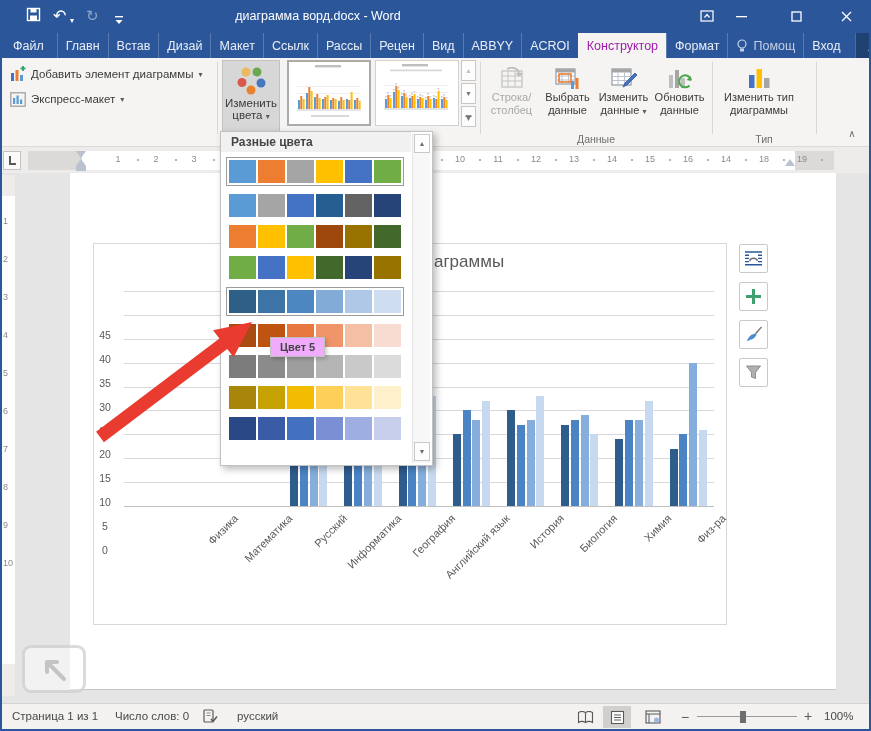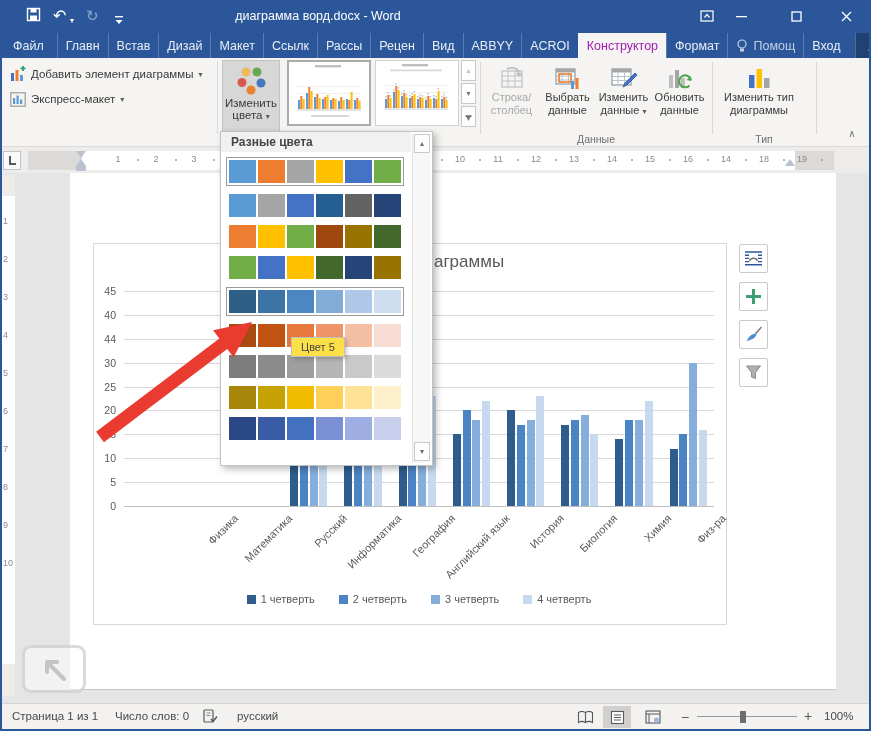--- a/index.html
+++ b/index.html
@@ -57,43 +57,43 @@
   .ind-box { position:absolute; width:10px; height:5px; background:#B9C2CE; }
   .vruler { position:absolute; left:0; top:175px; width:15px; height:521px; background:#EDECEA; }
   .vruler .white { position:absolute; left:0; top:21px; width:15px; height:468px; background:#fff; }
 
   
   .page { position:absolute; left:70px; top:173px; width:766px; height:517px; background:#fff; border-bottom:1px solid #C6C6C6; }
   .chart-frame { position:absolute; left:23px; top:70px; width:634px; height:382px; border:1px solid #D8D8D8; background:#fff; }
   .chart-title { position:absolute; left:30px; top:8px; width:590px; text-align:center; font-size:17px; color:#595959; }
   .gridline { position:absolute; height:1px; background:#D9D9D9; }
   .gridline.zero { background:#BFBFBF; }
-  .ylab { position:absolute; width:22px; text-align:right; font-size:10.5px; color:#595959; }
+  .ylab { position:absolute; width:22px; text-align:center; font-size:10.5px; color:#595959;margin-top:44px; }
   .bar { position:absolute; }
   .xlab { position:absolute; font-size:11px; color:#595959; white-space:nowrap; transform:rotate(-45deg); transform-origin:100% 0; }
   .legend { position:absolute; left:30px; top:349px; width:590px; display:flex; justify-content:center; gap:24px; }
   .legend-item { display:flex; align-items:center; gap:5px; font-size:11px; color:#595959; }
   .legend-swatch { width:9px; height:9px; }
 
   .float-btn { position:absolute; left:739px; width:29px; height:29px; background:#fff; border:1px solid #C9C9C9; border-radius:2px;
                display:flex; align-items:center; justify-content:center; }
 
   
   .panel { position:absolute; left:220px; top:131px; width:213px; height:335px; background:#fff; border:1px solid #C2C2C2;
            box-shadow:3px 3px 7px rgba(0,0,0,0.28); z-index:50; }
   .panel-inner { position:absolute; left:0; top:0; width:190px; height:333px; overflow:hidden; }
   .panel-header { height:20px; background:#F1F1F1; font-size:12px; font-weight:bold; color:#454545; padding:3px 0 0 10px; margin-bottom:5px; }
   .palette-row { width:172px; margin:0 0 8px 8px; height:23px; display:flex; gap:2px; }
   .palette-row.framed { border:1px solid #9B9B9B; padding:2px; height:29px; width:178px; margin-left:5px; background:#fff; }
   .swatch { flex:1; }
   .pscroll { position:absolute; right:2px; top:2px; width:18px; height:329px; background:#F7F7F7; border-left:1px solid #E4E4E4; }
   .pscroll .sbtn { position:absolute; left:1px; width:16px; height:19px; background:#FDFDFD; border:1px solid #C9C9C9; color:#6E6E6E;
                    font-size:7px; display:flex; align-items:center; justify-content:center; }
-  .tooltip { position:absolute; left:291px; top:337px; z-index:56; background:#fde047; border:1px solid #BFBFBF; box-shadow:2px 2px 4px rgba(0,0,0,0.2);
-             font-size:11px; color:#444; padding:3px 9px; white-space:nowrap; }
+  .tooltip { position:absolute; left:270px; top:337px; z-index:56; background:#f0abfc; border:1px solid #BFBFBF; box-shadow:2px 2px 4px rgba(0,0,0,0.2);
+             font-size:11px; color:#444; padding:3px 9px; white-space:nowrap;font-weight:bold; }
 
   
   .watermark { position:absolute; left:22px; top:645px; display:flex; align-items:center; gap:10px; z-index:20; pointer-events:none; }
   .wm-logo { width:64px; height:48px; border:3px solid rgba(190,190,190,0.55); border-radius:9px; background:rgba(255,255,255,0.5);
              display:flex; align-items:center; justify-content:center; }
   .wm-os { font-size:42px; font-weight:bold; letter-spacing:2px; color:transparent; -webkit-text-stroke:2.5px rgba(235,130,142,0.5); }
   .wm-helper { font-size:42px; font-weight:bold; letter-spacing:2px; color:transparent; -webkit-text-stroke:2.5px rgba(185,185,185,0.6); }
 
   
   .statusbar { position:absolute; left:0; top:703px; width:871px; height:26px; background:#F3F2F1; border-top:1px solid #D6D4D2;
@@ -502,21 +502,21 @@
           <div class="ylab" style="left: 0px; top: 208.222px;">10</div>
           <div class="gridline" style="left: 30px; top: 190.333px; width: 590px;"></div>
           <div class="ylab" style="left: 0px; top: 184.333px;">15</div>
           <div class="gridline" style="left: 30px; top: 166.444px; width: 590px;"></div>
           <div class="ylab" style="left: 0px; top: 160.444px;">20</div>
           <div class="gridline" style="left: 30px; top: 142.556px; width: 590px;"></div>
           <div class="ylab" style="left: 0px; top: 136.556px;">25</div>
           <div class="gridline" style="left: 30px; top: 118.667px; width: 590px;"></div>
           <div class="ylab" style="left: 0px; top: 112.667px;">30</div>
           <div class="gridline" style="left: 30px; top: 94.7778px; width: 590px;"></div>
-          <div class="ylab" style="left: 0px; top: 88.7778px;">44</div>
+          <div class="ylab" style="left: 0px; top: 88.7778px;">35</div>
           <div class="gridline" style="left: 30px; top: 70.8889px; width: 590px;"></div>
           <div class="ylab" style="left: 0px; top: 64.8889px;">40</div>
           <div class="gridline" style="left: 30px; top: 47px; width: 590px;"></div>
           <div class="ylab" style="left: 0px; top: 41px;">45</div>
           <div class="xlab" style="right: 494px; top: 268px;">Физика</div>
           <div class="xlab" style="right: 439.8px; top: 268px;">Математика</div>
           <div class="bar" style="left: 196.2px; top: 190.3px; width: 8px; height: 71.7px; background: rgb(46, 92, 141);"></div>
           <div class="bar" style="left: 205.9px; top: 176px; width: 8px; height: 86px; background: rgb(74, 132, 196);"></div>
           <div class="bar" style="left: 215.7px; top: 185.6px; width: 8px; height: 76.4px; background: rgb(134, 174, 220);"></div>
           <div class="bar" style="left: 225.4px; top: 171.2px; width: 8px; height: 90.8px; background: rgb(198, 217, 238);"></div>
@@ -550,38 +550,20 @@
           <div class="bar" style="left: 531.1px; top: 176px; width: 8px; height: 86px; background: rgb(74, 132, 196);"></div>
           <div class="bar" style="left: 540.9px; top: 176px; width: 8px; height: 86px; background: rgb(134, 174, 220);"></div>
           <div class="bar" style="left: 550.6px; top: 156.9px; width: 8px; height: 105.1px; background: rgb(198, 217, 238);"></div>
           <div class="xlab" style="right: 60.4px; top: 268px;">Химия</div>
           <div class="bar" style="left: 575.5px; top: 204.7px; width: 8px; height: 57.3px; background: rgb(46, 92, 141);"></div>
           <div class="bar" style="left: 585.3px; top: 190.3px; width: 8px; height: 71.7px; background: rgb(74, 132, 196);"></div>
           <div class="bar" style="left: 595px; top: 118.7px; width: 8px; height: 143.3px; background: rgb(134, 174, 220);"></div>
           <div class="bar" style="left: 604.8px; top: 185.6px; width: 8px; height: 76.4px; background: rgb(198, 217, 238);"></div>
           <div class="xlab" style="right: 6.2px; top: 268px;">Физ-ра</div>
         </div>
-      <div class="legend" id="chart-legend">
-          <div class="legend-item">
-            <span class="legend-swatch" style="background: rgb(46, 92, 141);"></span>
-            <span>1 четверть</span>
-          </div>
-          <div class="legend-item">
-            <span class="legend-swatch" style="background: rgb(74, 132, 196);"></span>
-            <span>2 четверть</span>
-          </div>
-          <div class="legend-item">
-            <span class="legend-swatch" style="background: rgb(134, 174, 220);"></span>
-            <span>3 четверть</span>
-          </div>
-          <div class="legend-item">
-            <span class="legend-swatch" style="background: rgb(198, 217, 238);"></span>
-            <span>4 четверть</span>
-          </div>
-        </div>
     </div>
   </div>
 
   <div class="float-btn" style="top:244px;">
     <svg width="19" height="19" viewBox="0 0 19 19">
         <g stroke="#2B579A" stroke-width="1.4">
           <path d="M1 3 H18 M1 6.2 H5 M14 6.2 H18 M1 9.4 H5 M14 9.4 H18 M1 12.6 H5 M14 12.6 H18 M1 15.8 H18"></path>
         </g>
         <path d="M5.5 12 A4.3 4.3 0 0 1 13.5 12" fill="none" stroke="#6E6E6E" stroke-width="1.4"></path>
       </svg>

